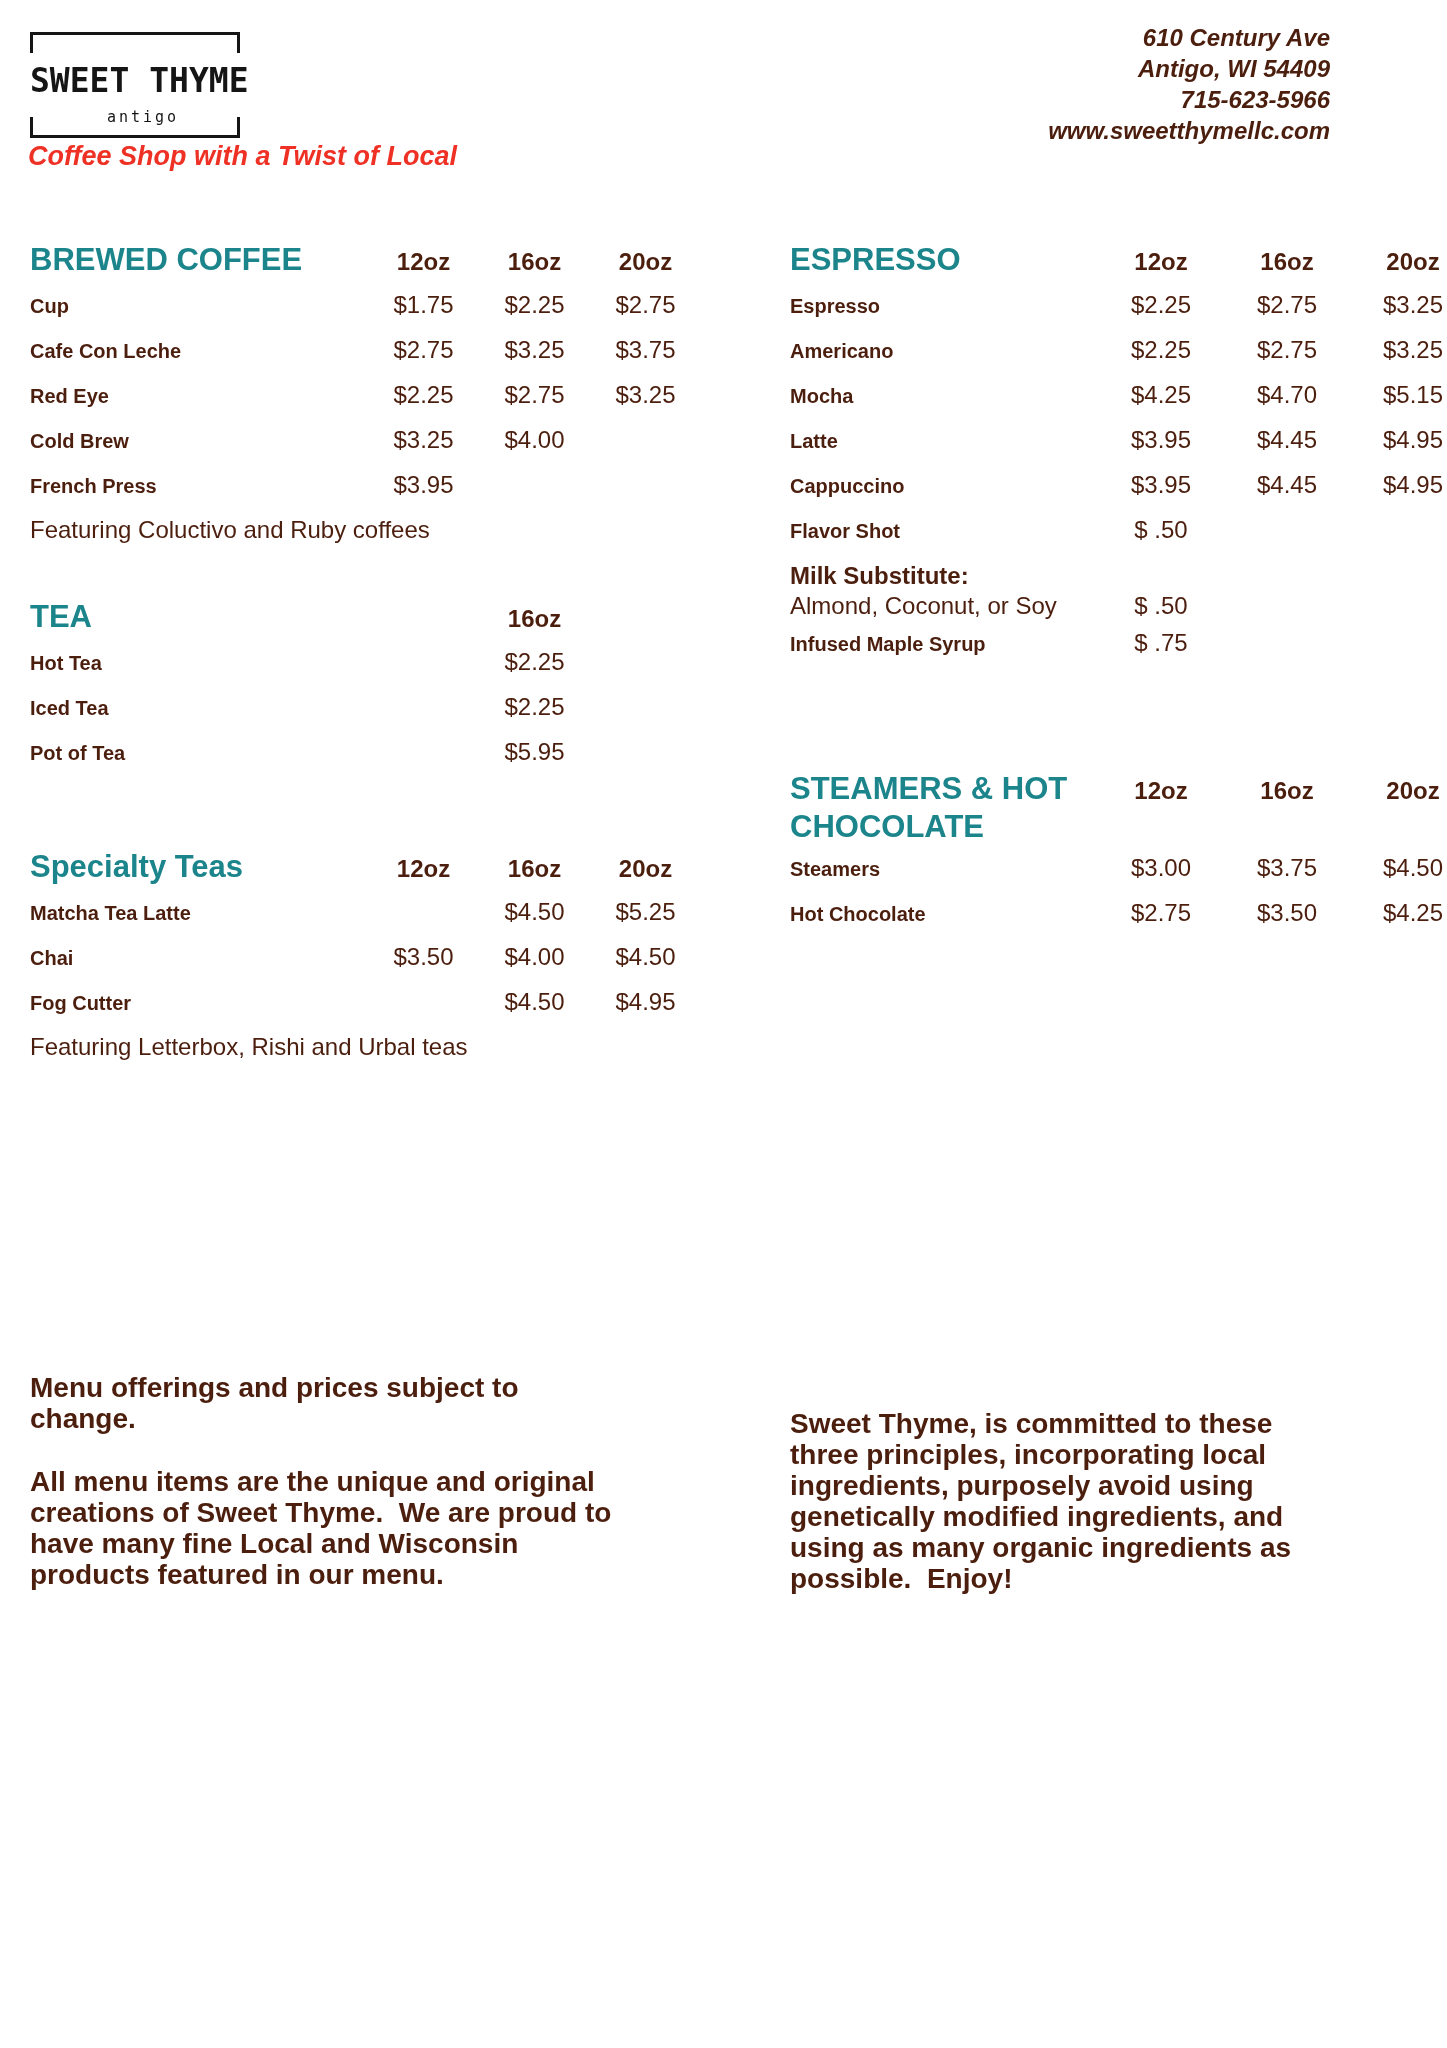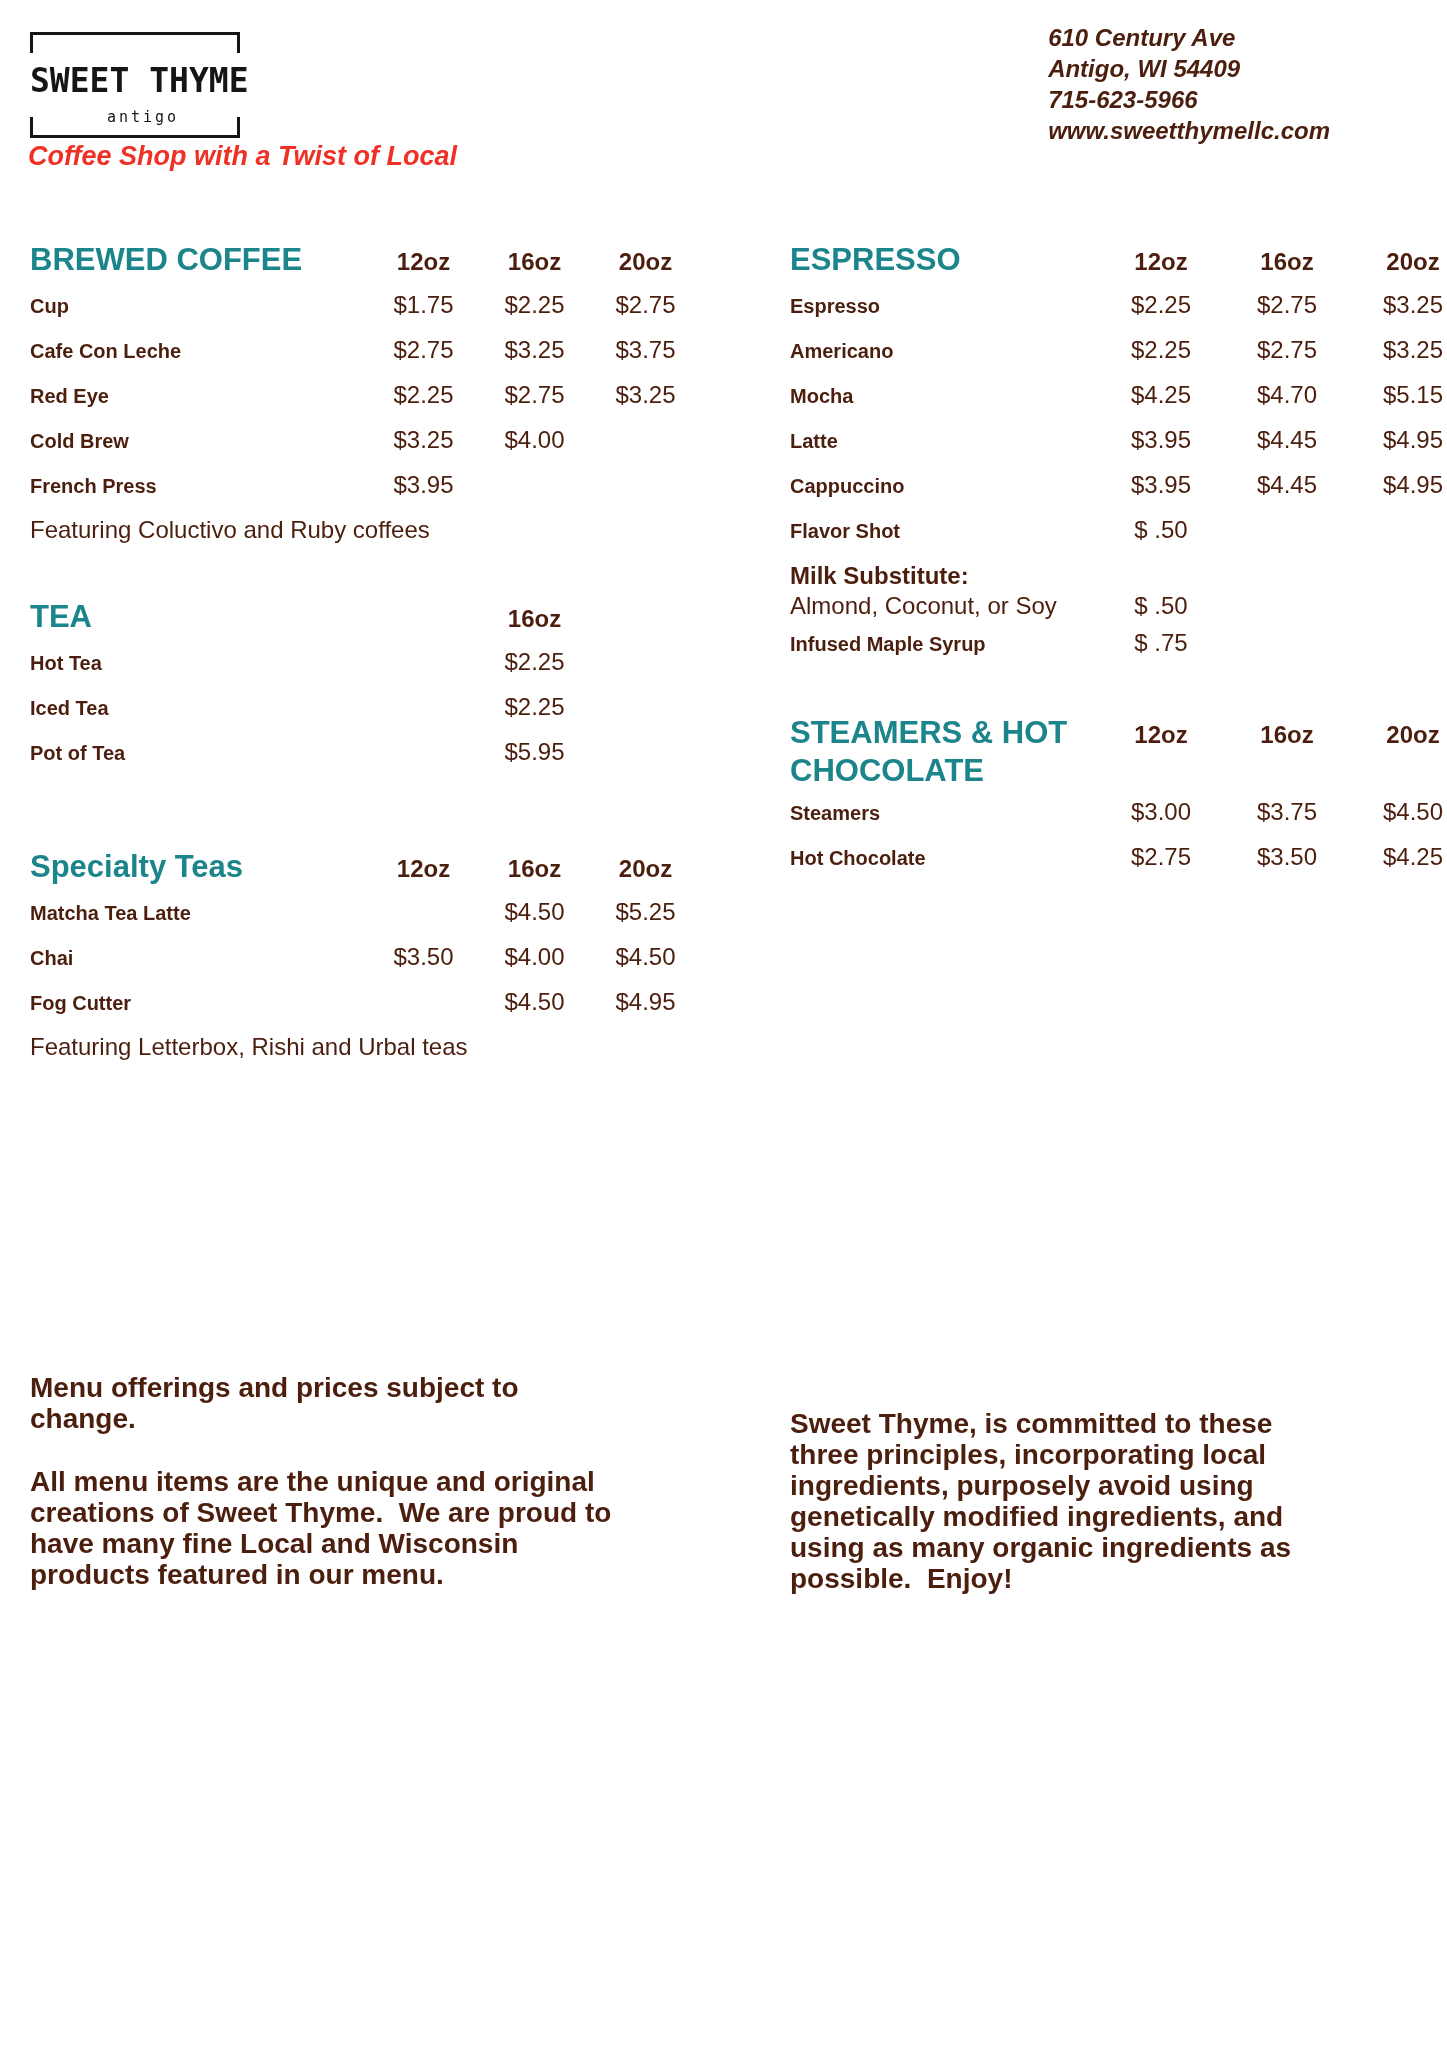--- a/index.html
+++ b/index.html
@@ -55,21 +55,21 @@
   .tagline{
     position:absolute; left:28px; top:141px;
     font-size:27px; font-weight:bold; font-style:italic;
     color:var(--red);
     white-space:nowrap;
   }
 
   
   .contact{
     position:absolute; right:117px; top:22px;
-    text-align:left;
+    text-align:right;
     font-size:24px; font-weight:bold; font-style:italic;
     line-height:31px;
     color:var(--brown);
   }
 
   
   .col{position:absolute; top:238px;}
   .col-left{left:30px; width:620px;}
   .col-right{left:790px; width:635px;}
 
@@ -105,21 +105,21 @@
   .item-row.tall .name-line2{
     font-size:24px; font-weight:normal; line-height:30px; color:var(--brown);
   }
   .item-row.tall .item-price{line-height:30px;}
   .footnote{
     font-size:24px; font-weight:normal; line-height:43px;
     color:var(--brown); white-space:nowrap;
   }
   .sec-tea{margin-top:44px;}
   .sec-specialty{margin-top:70px;}
-  .sec-steamers{margin-top:44px;}
+  .sec-steamers{margin-top:100px;}
 
   
   .footer-left{
     position:absolute; left:30px; top:1372px; width:600px;
   }
   .footer-left p, .footer-right p{
     margin:0; font-size:28px; font-weight:bold; line-height:31px;
     color:var(--brown); white-space:pre-wrap;
   }
   .footer-left p + p{margin-top:32px;}

